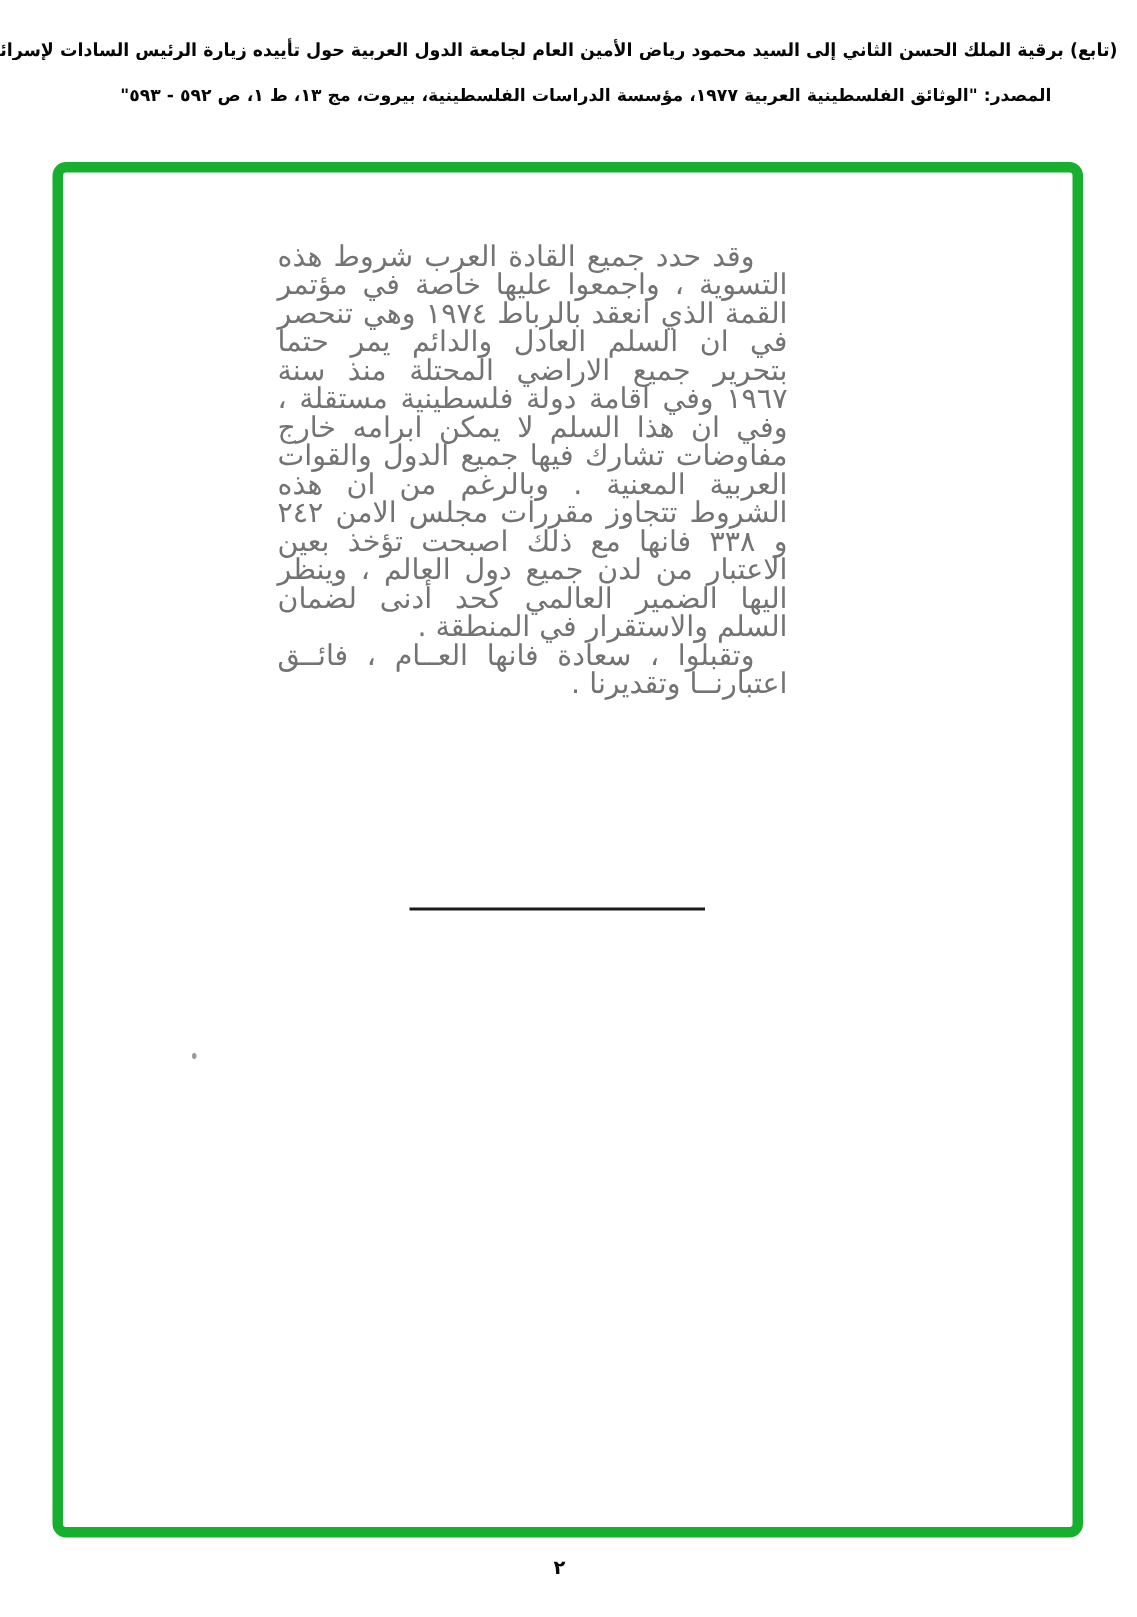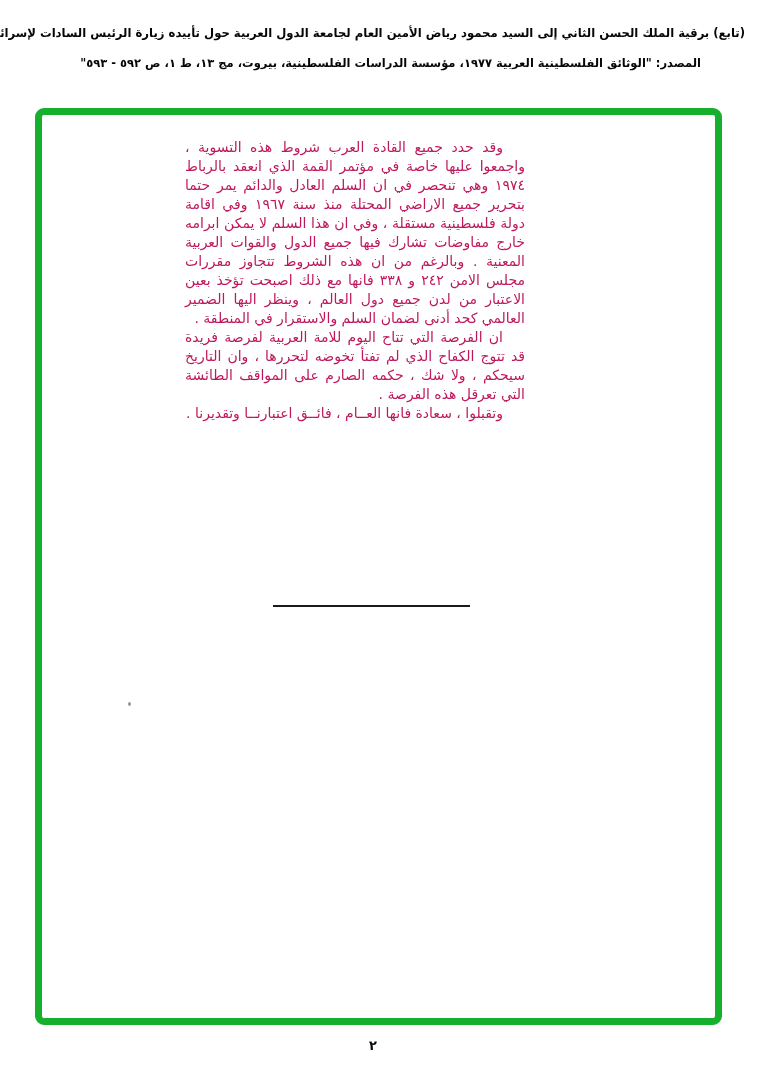--- a/index.html
+++ b/index.html
@@ -48,27 +48,27 @@
     height: 903px;
     border: 7px solid #17b02e;
     border-radius: 9px;
     background: #ffffff;
   }
 
   
   .doc-body {
     position: absolute;
     left: 185px;
-    top: 138px;
+    top: 162px;
     width: 340px;
     direction: rtl;
     text-align: justify;
-    font-size: 14px;
+    font-size: 19px;
     line-height: 19px;
-    color: #be185d;
+    color: #737373;
   }
   .doc-body p {
     margin: 0;
     text-indent: 22px;
   }
 
   
   .signature-divider {
     position: absolute;
     left: 273px;
@@ -107,21 +107,20 @@
 
 <div class="doc-header">
   <div class="h-line1">(تابع) برقية الملك الحسن الثاني إلى السيد محمود رياض الأمين العام لجامعة الدول العربية حول تأييده زيارة الرئيس السادات لإسرائيل</div>
   <div class="h-line2">المصدر: "الوثائق الفلسطينية العربية ١٩٧٧، مؤسسة الدراسات الفلسطينية، بيروت، مج ١٣، ط ١، ص ٥٩٢ - ٥٩٣"</div>
 </div>
 
 <div class="page-frame"></div>
 
 <div class="doc-body">
   <p>وقد حدد جميع القادة العرب شروط هذه التسوية ، واجمعوا عليها خاصة في مؤتمر القمة الذي انعقد بالرباط ١٩٧٤ وهي تنحصر في ان السلم العادل والدائم يمر حتما بتحرير جميع الاراضي المحتلة منذ سنة ١٩٦٧ وفي اقامة دولة فلسطينية مستقلة ، وفي ان هذا السلم لا يمكن ابرامه خارج مفاوضات تشارك فيها جميع الدول والقوات العربية المعنية . وبالرغم من ان هذه الشروط تتجاوز مقررات مجلس الامن ٢٤٢ و ٣٣٨ فانها مع ذلك اصبحت تؤخذ بعين الاعتبار من لدن جميع دول العالم ، وينظر اليها الضمير العالمي كحد أدنى لضمان السلم والاستقرار في المنطقة .</p>
-  <p>ان الفرصة التي تتاح اليوم للامة العربية لفرصة فريدة قد تتوج الكفاح الذي لم تفتأ تخوضه لتحررها ، وان التاريخ سيحكم ، ولا شك ، حكمه الصارم على المواقف الطائشة التي تعرقل هذه الفرصة .</p>
   <p>وتقبلوا ، سعادة فانها العــام ، فائــق اعتبارنــا وتقديرنا .</p>
 </div>
 
 <div class="signature-divider"></div>
 
 <div class="scan-speck"></div>
 
 <div class="page-number">٢</div>
 
 </body></html>

